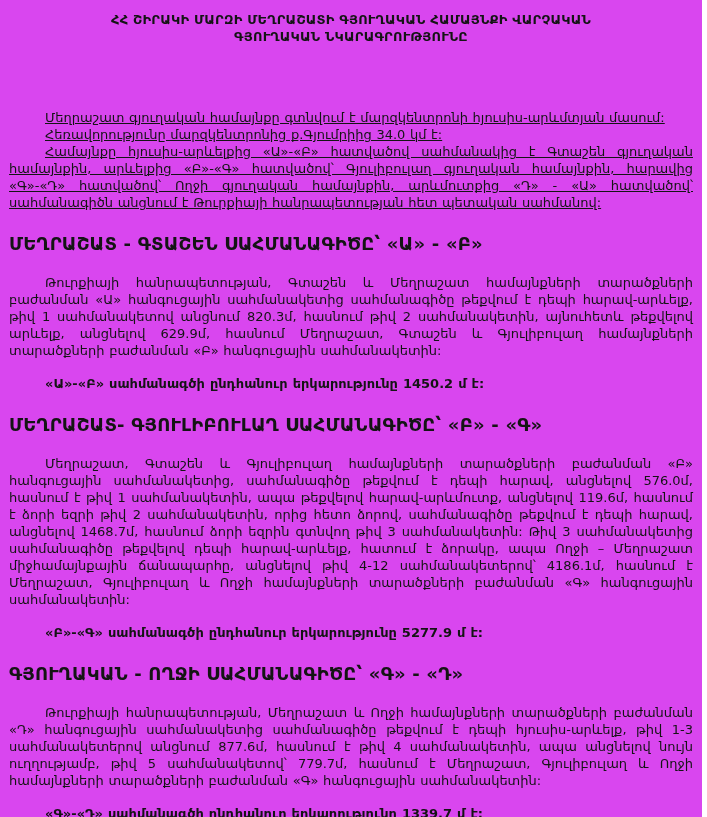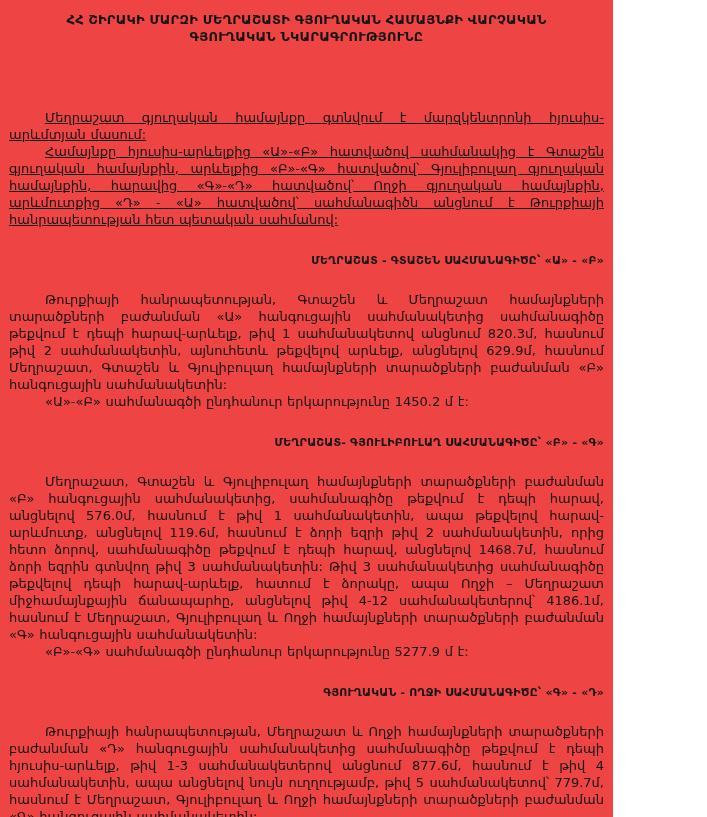--- a/index.html
+++ b/index.html
@@ -1,24 +1,24 @@
 <!DOCTYPE html>
 <html lang="hy"><head>
 <meta charset="utf-8">
 <style>
   html, body {
     margin: 0;
     padding: 0;
     background: #ffffff;
   }
   .page {
-    width: 613px;
+    width: 702px;
     height: 817px;
     box-sizing: border-box;
-    background: #ef4444;
+    background: #d946ef;
     color: #141414;
     padding: 10px 9px;
     overflow: hidden;
     font-family: "DejaVu Sans", "Liberation Sans", sans-serif;
     font-size: 13px;
     line-height: 17px;
   }
   .doc-title {
     font-weight: 700;
     text-align: center;
@@ -31,42 +31,44 @@
     margin-top: 64px;
     text-decoration: underline;
   }
   .para {
     margin: 0;
     text-align: justify;
     text-indent: 36px;
     word-spacing: 0.5px;
   }
   .section-heading {
-    text-align: right;
+    text-align: left;
     font-weight: 700;
-    font-size: 11px;
+    font-size: 18px;
     letter-spacing: 0.2px;
     margin: 24px 0 22px 0;
   }
   .total-line {
-    margin-top: 0;
+    margin-top: 16px;
+    font-weight: bold;
   }
 </style>
 </head>
 <body>
 
 <div class="page">
 
   <div class="doc-title">
     <div>ՀՀ ՇԻՐԱԿԻ ՄԱՐԶԻ ՄԵՂՐԱՇԱՏԻ ԳՅՈՒՂԱԿԱՆ ՀԱՄԱՅՆՔԻ ՎԱՐՉԱԿԱՆ</div>
     <div>ԳՅՈՒՂԱԿԱՆ ՆԿԱՐԱԳՐՈՒԹՅՈՒՆԸ</div>
   </div>
 
   <div class="intro-block">
     <p class="para">Մեղրաշատ գյուղական համայնքը գտնվում է մարզկենտրոնի հյուսիս-արևմտյան մասում:</p>
+    <p class="para">Հեռավորությունը մարզկենտրոնից ք.Գյումրիից 34.0 կմ է:</p>
     <p class="para">Համայնքը հյուսիս-արևելքից «Ա»-«Բ» հատվածով սահմանակից է Գտաշեն գյուղական համայնքին, արևելքից «Բ»-«Գ» հատվածով՝ Գյուլիբուլաղ գյուղական համայնքին, հարավից «Գ»-«Դ» հատվածով՝ Ողջի գյուղական համայնքին, արևմուտքից «Դ» - «Ա» հատվածով՝ սահմանագիծն անցնում է Թուրքիայի հանրապետության հետ պետական սահմանով:</p>
   </div>
 
   <section class="boundary-section">
     <h2 class="section-heading">ՄԵՂՐԱՇԱՏ - ԳՏԱՇԵՆ ՍԱՀՄԱՆԱԳԻԾԸ՝ «Ա» - «Բ»</h2>
     <p class="para">Թուրքիայի հանրապետության, Գտաշեն և Մեղրաշատ համայնքների տարածքների բաժանման «Ա» հանգուցային սահմանակետից սահմանագիծը թեքվում է դեպի հարավ-արևելք, թիվ 1 սահմանակետով անցնում 820.3մ, հասնում թիվ 2 սահմանակետին, այնուհետև թեքվելով արևելք, անցնելով 629.9մ, հասնում Մեղրաշատ, Գտաշեն և Գյուլիբուլաղ համայնքների տարածքների բաժանման «Բ» հանգուցային սահմանակետին:</p>
     <p class="para total-line">«Ա»-«Բ» սահմանագծի ընդհանուր երկարությունը 1450.2 մ է:</p>
   </section>
 
   <section class="boundary-section">

